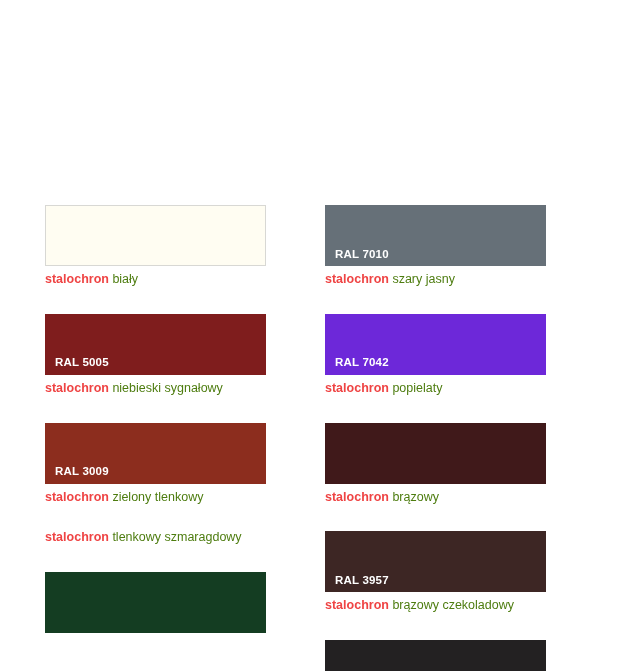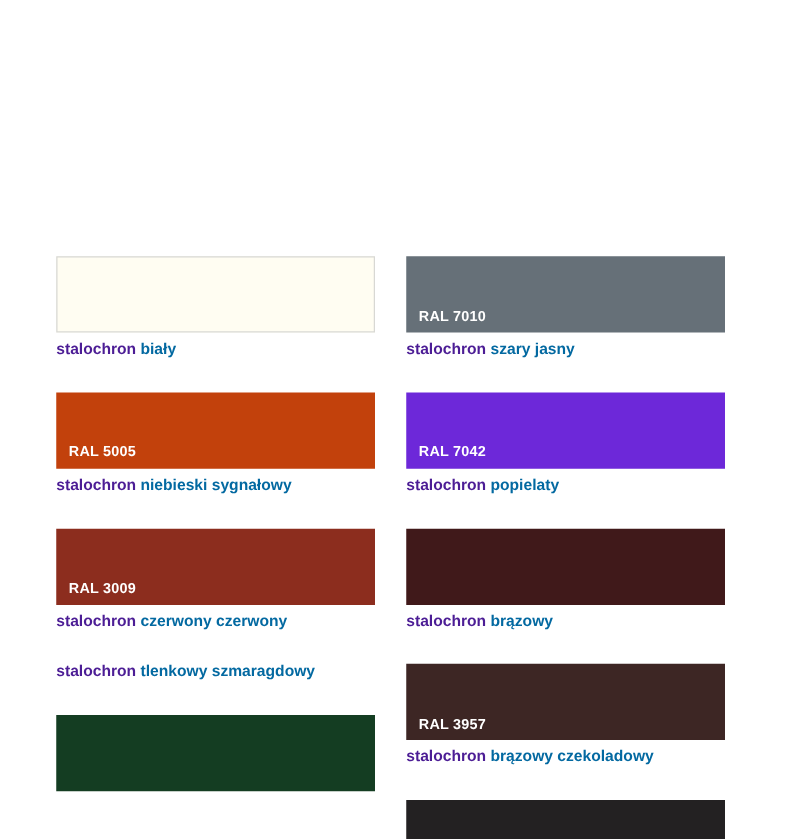--- a/index.html
+++ b/index.html
@@ -32,21 +32,21 @@
   .column.left  { left: 45px; }
   .column.right { left: 325px; }
 
   .swatch-item {
     position: relative;
     margin-bottom: 27px;
   }
 
   .chip {
     position: relative;
-    width: 255px;
+    width: 221px;
     height: 61px;
     box-sizing: border-box;
   }
   .chip.bordered {
     border: 1px solid #d8d8d4;
   }
 
   .ral-code {
     position: absolute;
     left: 10px;
@@ -61,47 +61,47 @@
 
   .caption {
     margin-top: 7px;
     font-size: 12.5px;
     line-height: 1.1;
     white-space: nowrap;
     color: #8d8d8d;
   }
   .caption .brand {
     font-weight: bold;
-    color: #4c1d95;
+    color: #ef4444;
   }
   .caption .name {
-    font-weight: bold;
-    color: #0369a1;
+    font-weight: normal;
+    color: #4d7c0f;
   }
 </style>
 </head>
 <body>
 
 <div id="palette">
   <div class="column left">
       <div class="swatch-item">
         <div class="chip bordered" style="background-color: rgb(255, 253, 242);"></div>
         <div class="caption"><span class="brand">stalochron</span> <span class="name">biały</span></div>
       </div>
       <div class="swatch-item">
-        <div class="chip" style="background-color: #c2410c;">
+        <div class="chip" style="background-color: #7f1d1d;">
           <span class="ral-code">RAL 5005</span>
         </div>
         <div class="caption"><span class="brand">stalochron</span> <span class="name">niebieski sygnałowy</span></div>
       </div>
       <div class="swatch-item">
         <div class="chip" style="background-color: rgb(140, 45, 30);">
           <span class="ral-code">RAL 3009</span>
         </div>
-        <div class="caption"><span class="brand">stalochron</span> <span class="name">czerwony czerwony</span></div>
+        <div class="caption"><span class="brand">stalochron</span> <span class="name">zielony tlenkowy</span></div>
       </div>
       <div class="swatch-item">
         <div class="caption"><span class="brand">stalochron</span> <span class="name">tlenkowy szmaragdowy</span></div>
       </div>
       <div class="swatch-item">
         <div class="chip" style="background-color: rgb(20, 61, 34);"></div>
       </div>
     </div>
   <div class="column right">
       <div class="swatch-item">

